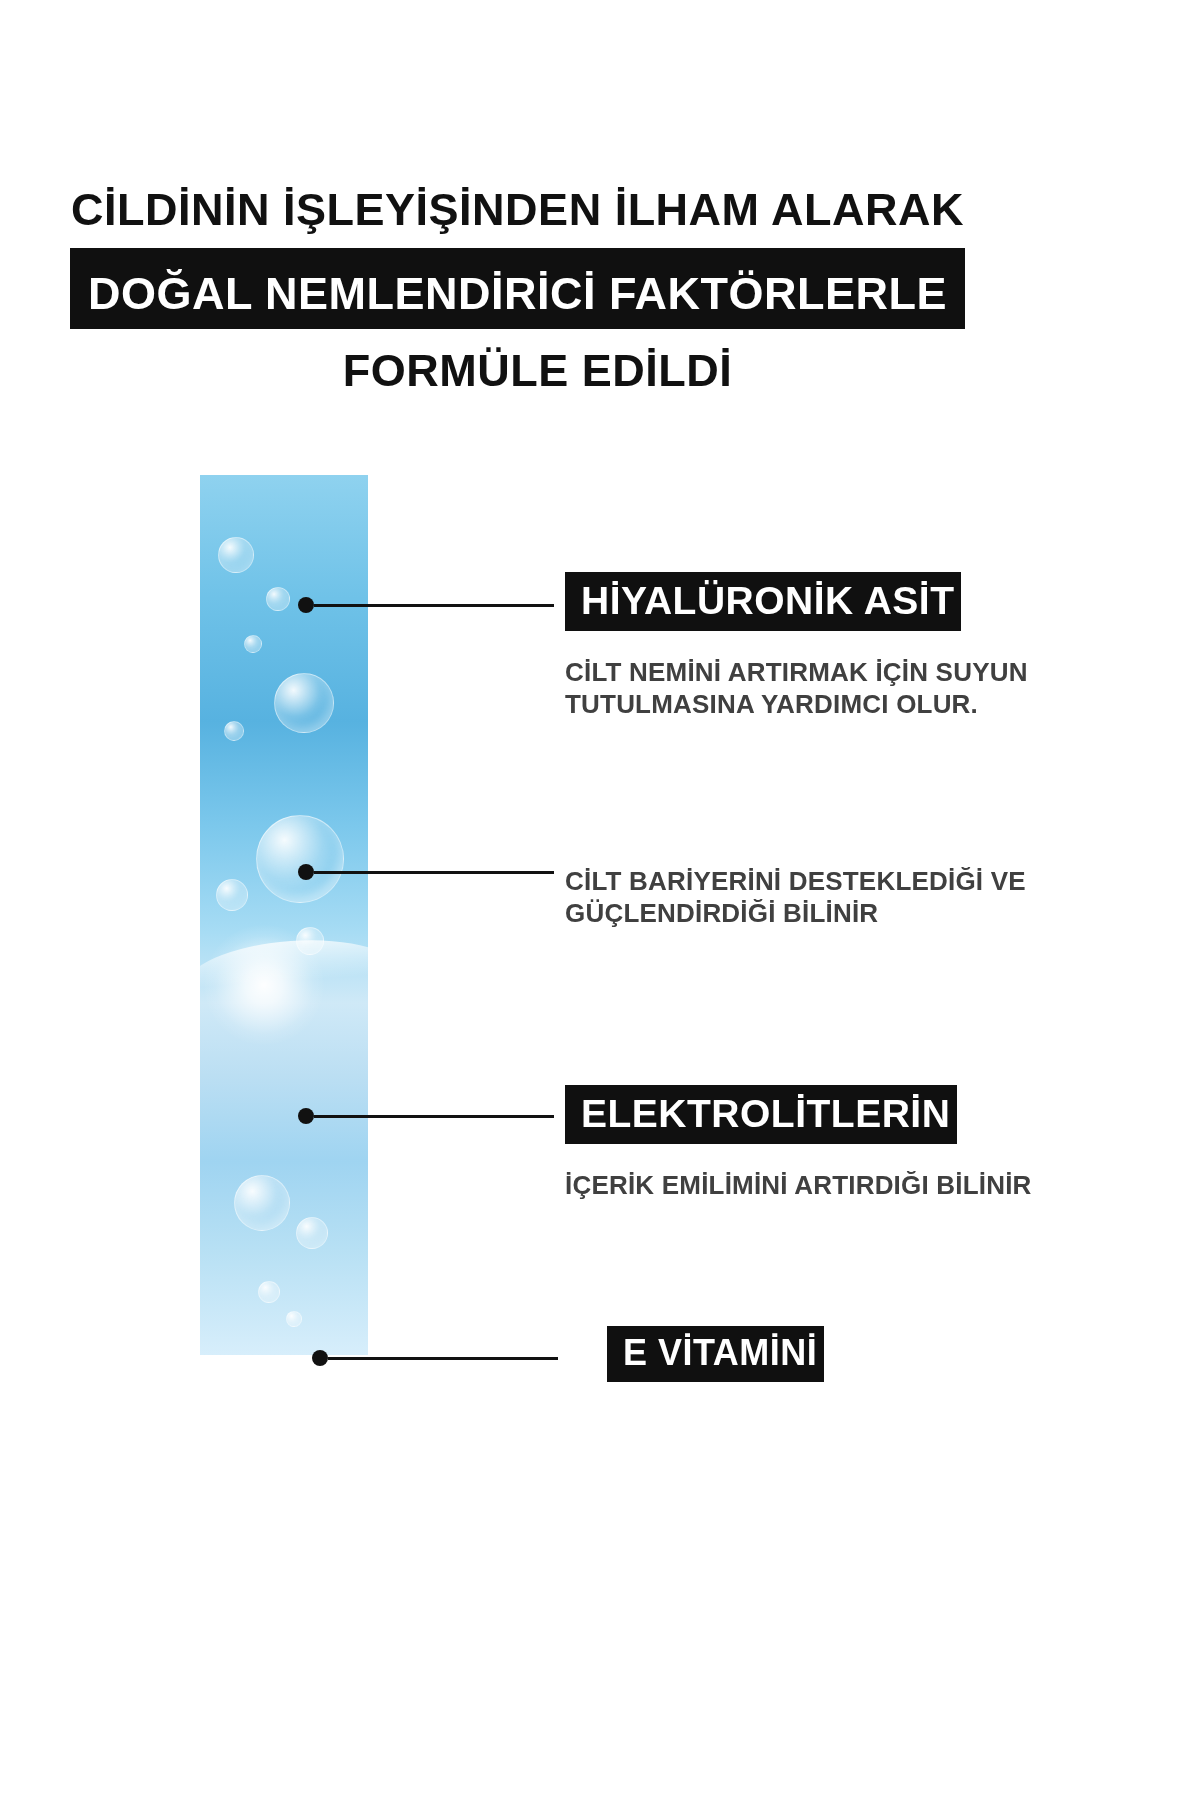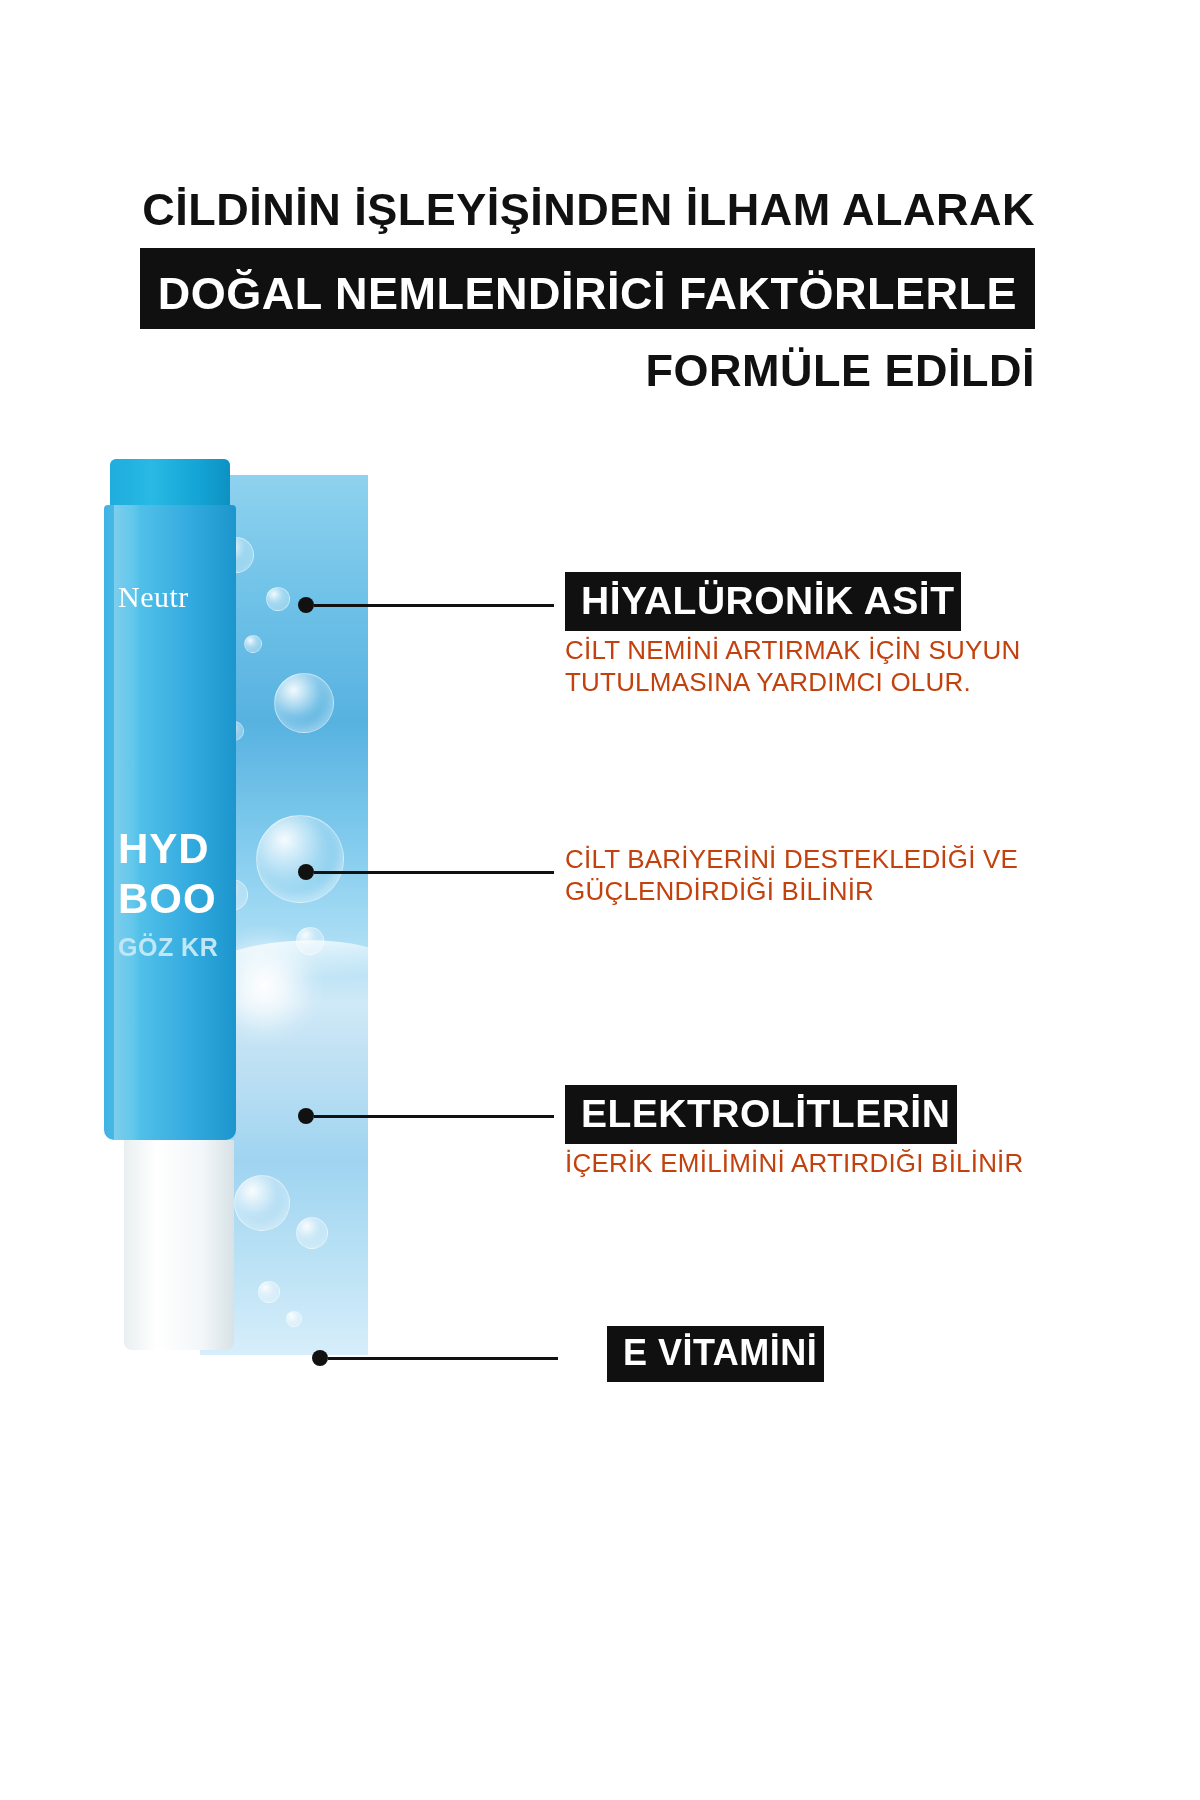--- a/index.html
+++ b/index.html
@@ -15,21 +15,21 @@
     font-family: "Liberation Sans", sans-serif;
     color: #000000;
   }
 
   
   .headline {
     position: absolute;
     top: 186px;
     left: 0;
     width: 1035px;
-    text-align: right;
+    text-align: center;
   }
   .headline-line {
     display: block;
     font-weight: 700;
     letter-spacing: 0.5px;
     line-height: 1.06;
   }
   .hl1 {
     font-size: 45px;
     color: #111111;
@@ -204,24 +204,24 @@
     display: inline-block;
     background: #101010;
     color: #ffffff;
     font-size: 39px;
     font-weight: 700;
     letter-spacing: 0.5px;
     padding: 9px 7px 11px 16px;
     line-height: 1;
   }
   .callout .desc {
-    margin-top: 4px;
+    margin-top: 26px;
     font-size: 26px;
-    font-weight: 400;
-    color: #c2410c;
+    font-weight: 700;
+    color: #404040;
     line-height: 1.22;
     letter-spacing: 0.2px;
     max-width: 520px;
   }
   .callout.small .title { font-size: 36px; margin-left: 42px; }
   .callout.small .desc { font-size: 24px; }
 
   .leader {
     position: absolute;
     height: 3px;
@@ -258,29 +258,20 @@
     <div class="bubble" style="left:24px;  top:246px; width:18px; height:18px;"></div>
     <div class="bubble" style="left:56px;  top:340px; width:86px; height:86px;"></div>
     <div class="bubble" style="left:16px;  top:404px; width:30px; height:30px;"></div>
     <div class="bubble" style="left:96px;  top:452px; width:26px; height:26px;"></div>
     <div class="bubble" style="left:34px;  top:700px; width:54px; height:54px;"></div>
     <div class="bubble" style="left:96px;  top:742px; width:30px; height:30px;"></div>
     <div class="bubble" style="left:58px;  top:806px; width:20px; height:20px;"></div>
     <div class="bubble" style="left:86px;  top:836px; width:14px; height:14px;"></div>
   </div>
 
-  <div class="tube">
-    <div class="tube-cap"></div>
-    <div class="tube-body"></div>
-    <div class="tube-cream"></div>
-    <div class="brand">Neutr</div>
-    <div class="prod-l1">HYD</div>
-    <div class="prod-l2">BOO</div>
-    <div class="prod-sub">GÖZ KR</div>
-  </div>
 </div>
 
 <div class="callouts">
   <div class="dot" style="left:298px; top:597px;"></div>
   <div class="leader" style="left:314px; top:604px; width:240px;"></div>
 
   <div class="dot" style="left:298px; top:864px;"></div>
   <div class="leader" style="left:314px; top:871px; width:240px;"></div>
 
   <div class="dot" style="left:298px; top:1108px;"></div>

